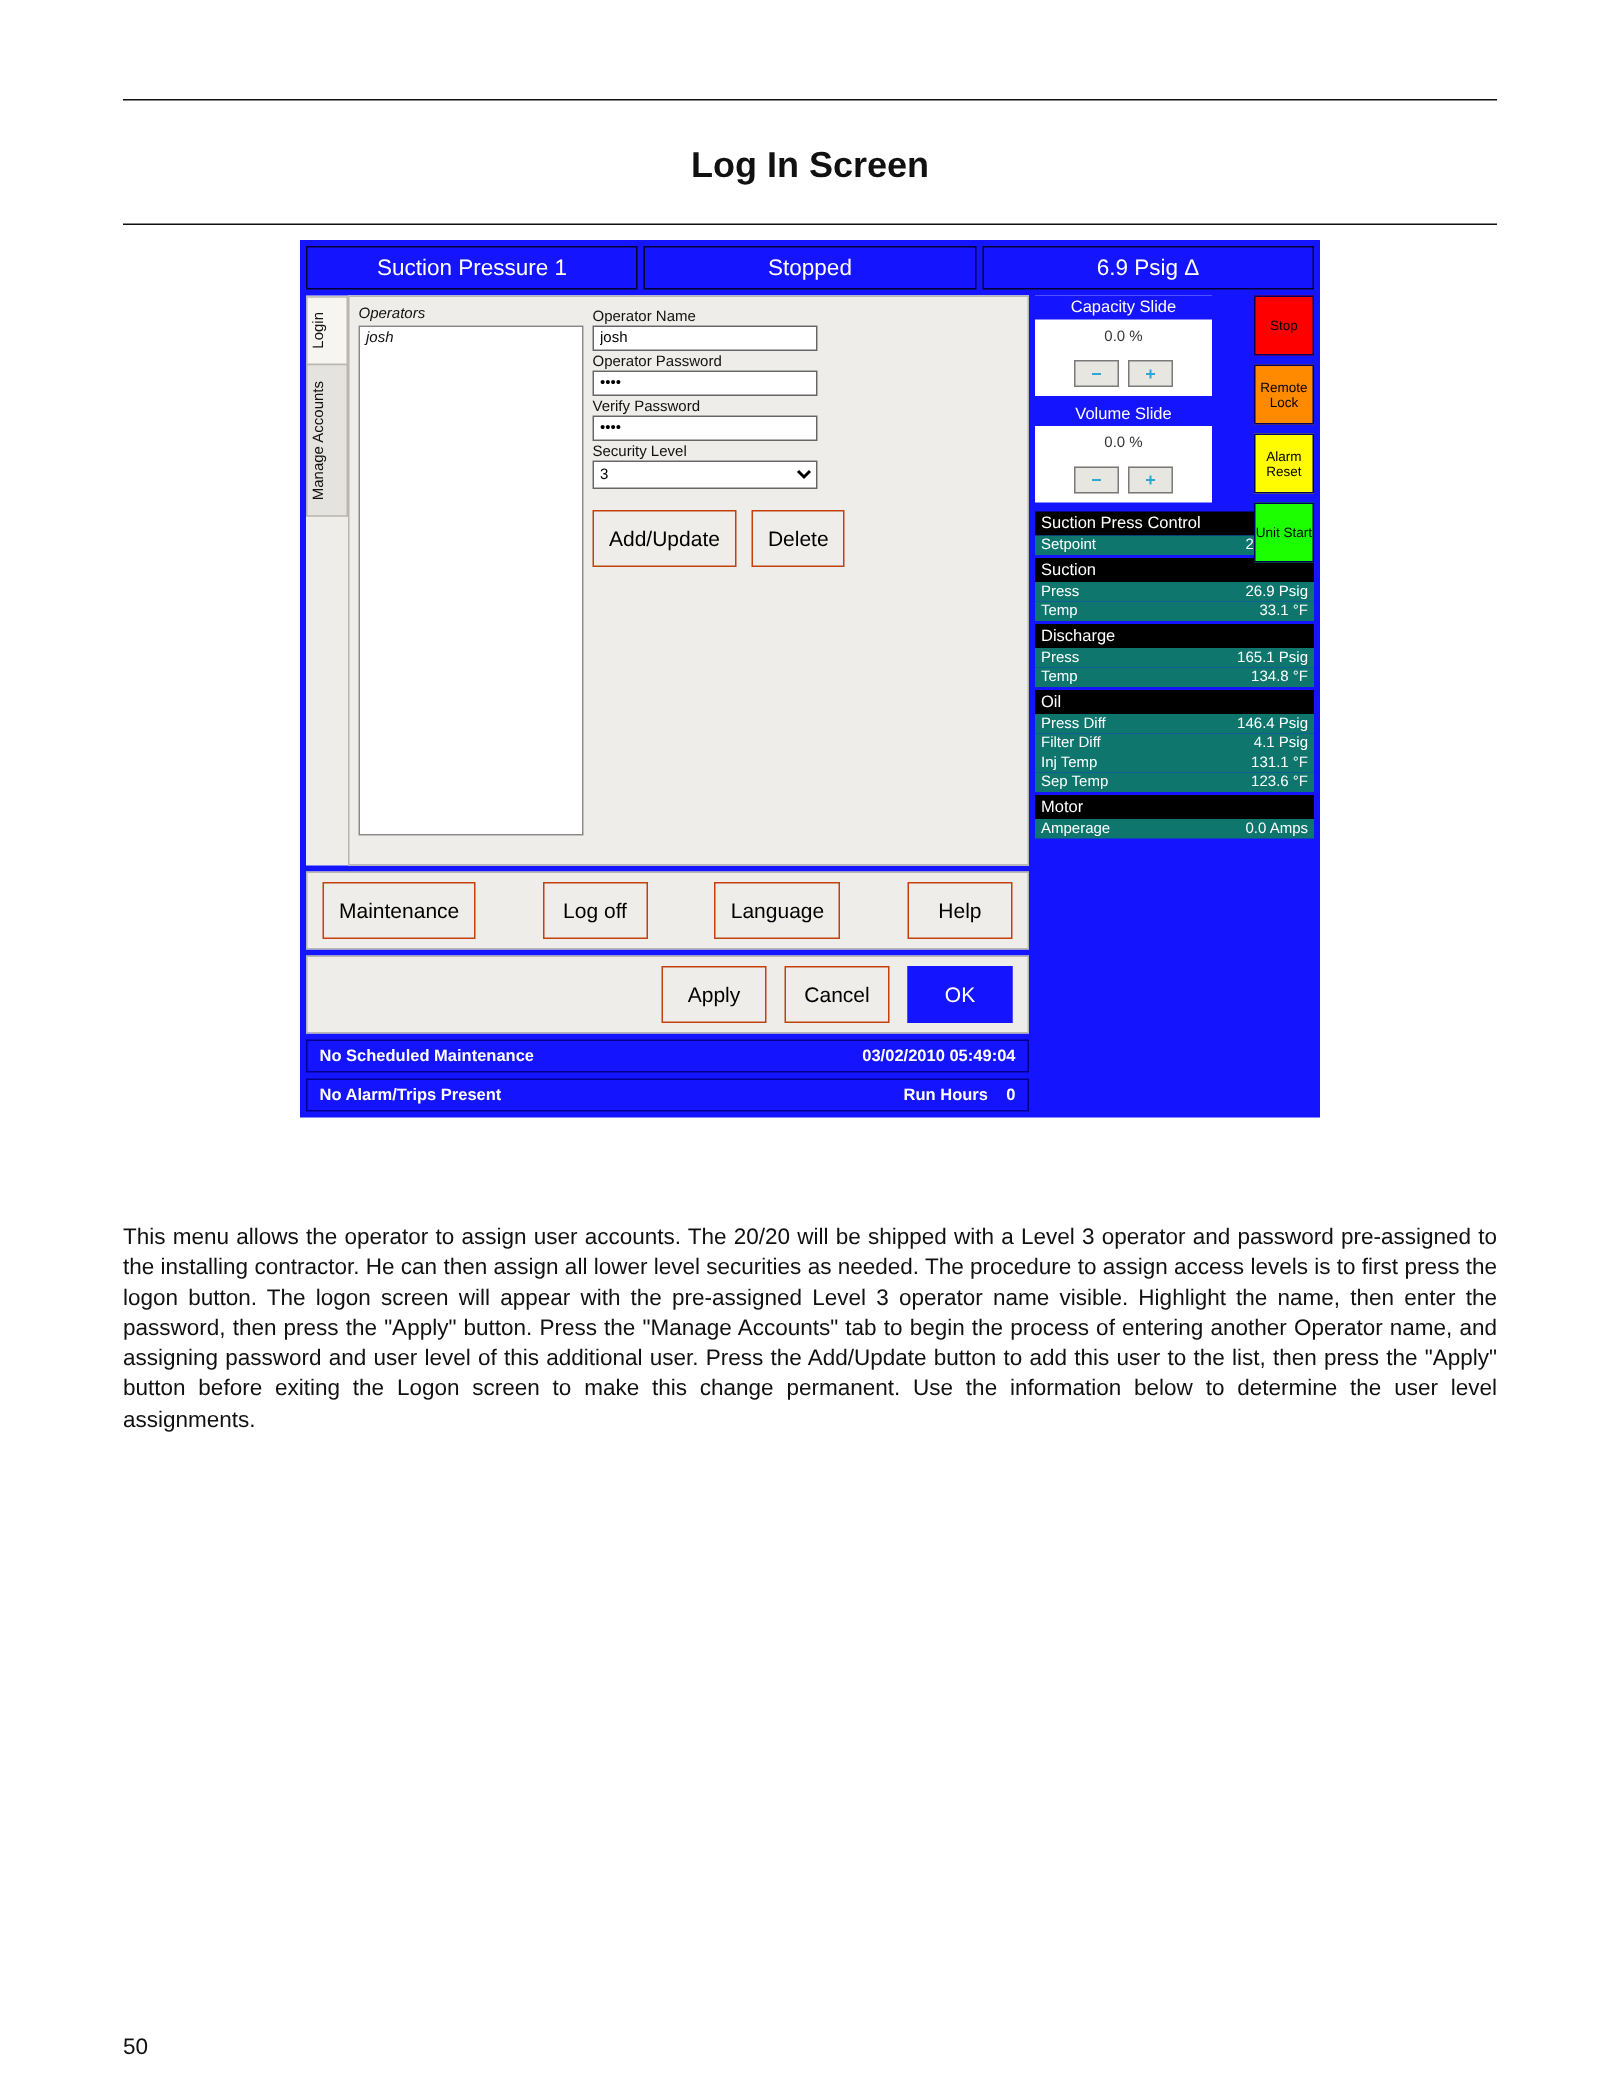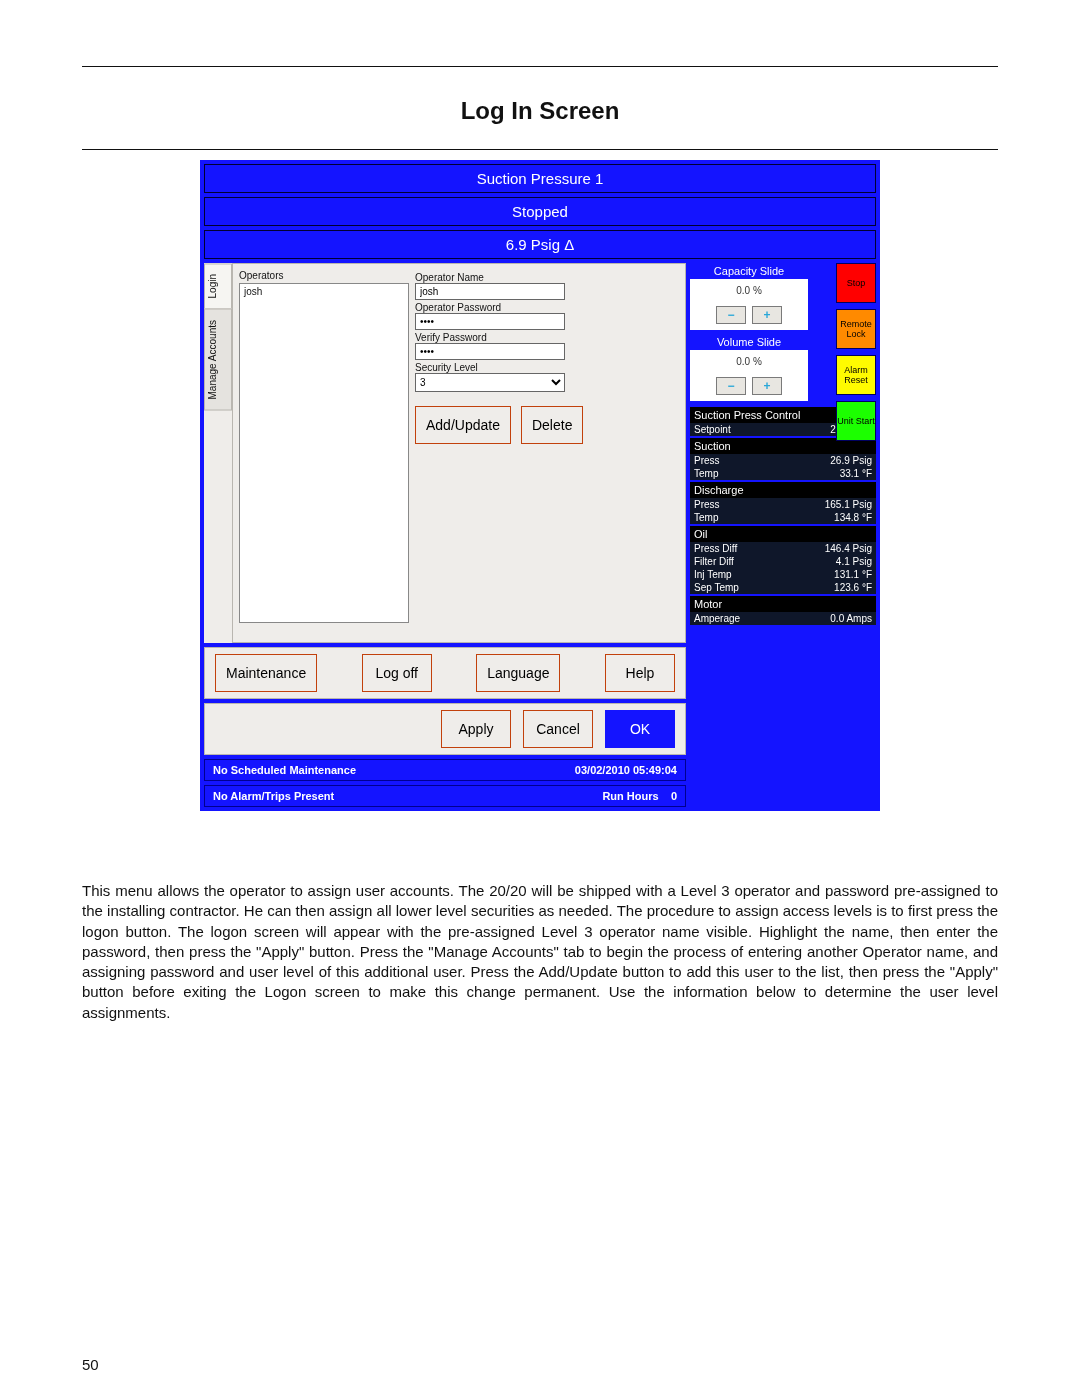--- a/index.html
+++ b/index.html
@@ -41,21 +41,21 @@
     width: 680px;
     margin: 10px auto 0;
     background: #1414ff;
     padding: 4px;
     box-sizing: border-box;
     font-family: Verdana, Arial, sans-serif;
     font-size: 11px;
   }
 
   
-  .hmi-top { display: flex; gap: 4px; margin-bottom: 4px; flex-direction: column; }
+  .hmi-top { display: flex; gap: 4px; margin-bottom: 4px; }
   .hmi-top .cell {
     flex: 1;
     background: #1414ff;
     color: #fff;
     text-align: center;
     font-size: 15px;
     padding: 5px 0;
     border: 1px solid #003;
   }
 
@@ -81,21 +81,22 @@
   .panel-body {
     flex: 1;
     background: #efedea;
     border: 1px solid #b9b6b0;
     display: flex;
     padding: 6px;
     gap: 6px;
     box-sizing: border-box;
   }
   .op-list {
-    width: 170px;
+    width: 150px;
+    font-style: italic;
   }
   .op-list-hdr { font-size: 10px; margin-bottom: 2px; }
   .op-list-box {
     background: #fff;
     border: 1px solid #888;
     height: 340px;
     padding: 2px 4px;
     font-size: 10px;
     box-sizing: border-box;
   }
@@ -198,21 +199,21 @@
   .bg-yellow { background: #fffb00; }
   .bg-green  { background: #1cff00; }
 
   .info-hdr {
     background: #000; color: #fff; font-size: 11px;
     padding: 2px 4px;
   }
   .info-row {
     display: flex; justify-content: space-between;
     font-size: 10px;
-    background: #0f172a; color: #fff;
+    background: #0f766e; color: #fff;
     padding: 1px 4px;
   }
   .info-block { margin-top: 2px; }
 </style>
 </head>
 <body>
 
 <div class="page">
   <hr class="rule">
   <div class="title">Log In Screen</div>

